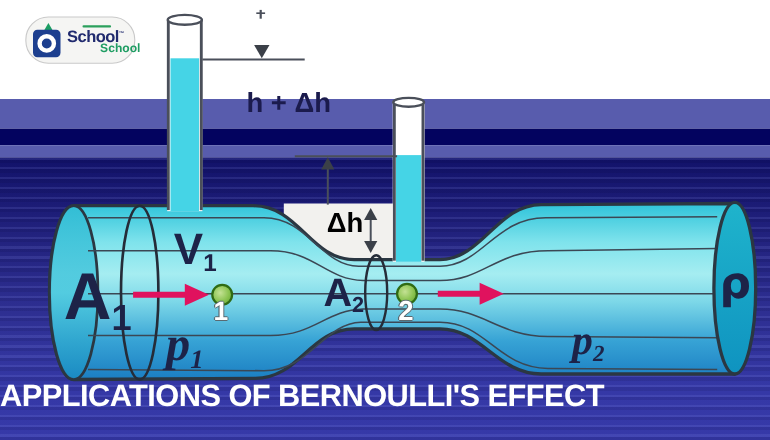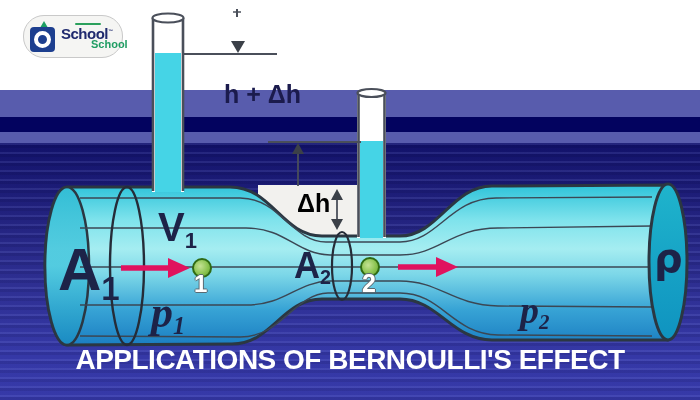--- a/index.html
+++ b/index.html
@@ -29,21 +29,21 @@
   .diagram-svg{position:absolute;left:0;top:0;width:700px;height:400px;z-index:3;}
   
   .lbl-layer{position:absolute;left:0;top:0;width:700px;height:400px;z-index:4;pointer-events:none;border-radius:28px;}
   .phys{position:absolute;font-weight:bold;color:#1d2348;line-height:1;font-family:"Liberation Sans",sans-serif;}
   .phys .sub{font-size:55%;vertical-align:-30%;}
   .ital{font-family:"Liberation Serif",serif;font-style:italic;}
   .meas{position:absolute;font-weight:bold;color:#1b1b4d;line-height:1;font-family:"Liberation Sans",sans-serif;}
   .ptlbl{position:absolute;font-weight:bold;color:#ffffff;line-height:1;
          text-shadow:1px 0 0 #5a6a72,-1px 0 0 #5a6a72,0 1px 0 #5a6a72,0 -1px 0 #5a6a72;}
   
-  .title{position:absolute;left:0;top:344px;width:700px;text-align:center;z-index:5;
+  .title{position:absolute;left:0;top:344px;width:700px;text-align:left;z-index:5;
          font-weight:bold;font-size:28px;letter-spacing:-0.5px;color:#ffffff;font-family:"Liberation Sans",sans-serif;}
 </style>
 </head>
 <body>
 
 <div class="stage">
 
   <div class="bg-white"></div>
   <div class="band-slate1"></div>
   <div class="band-navy"></div>

